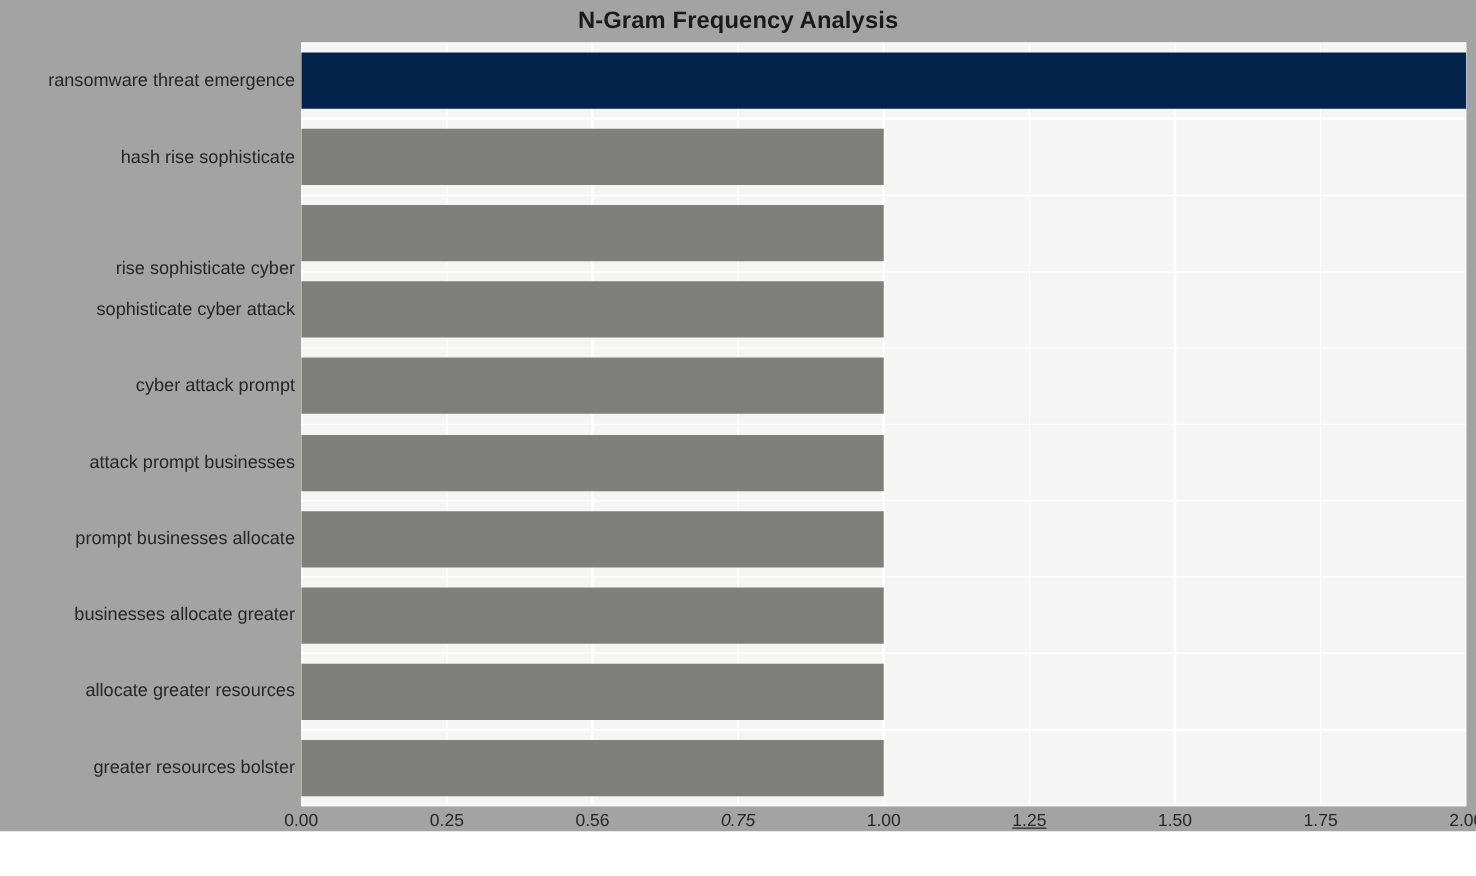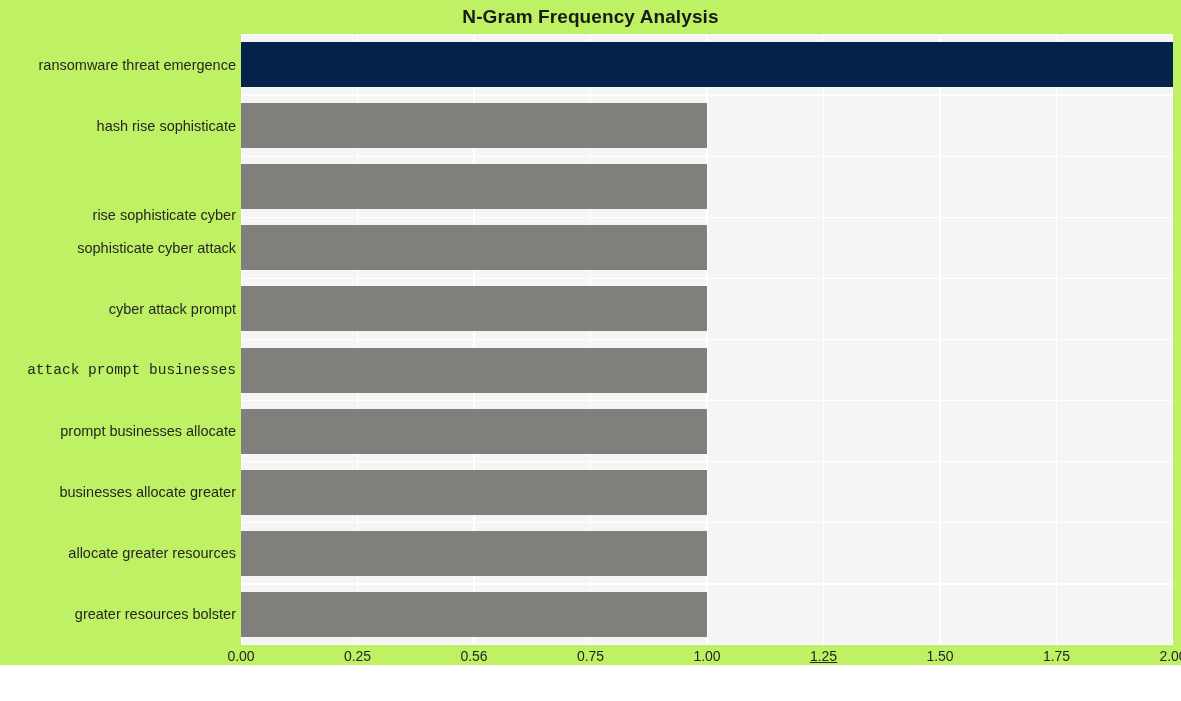--- a/index.html
+++ b/index.html
@@ -11,21 +11,21 @@
     height: 701px;
     background: #ffffff;
     font-family: "Liberation Sans", sans-serif;
     overflow: hidden;
   }
 
   #figure {
     position: relative;
     width: 1181px;
     height: 665px;
-    background: #bef264;
+    background: #a3a3a3;
   }
 
   
   #chart-title {
     position: absolute;
     left: 0;
     top: 6px;
     width: 1181px;
     text-align: center;
     font-size: 19px;
@@ -163,32 +163,32 @@
         <div class="bar" style="top: 557.95px; width: 466px;"></div>
       </div>
   </div>
 
   <div id="y-tick-layer">
       <div class="ytick" style="top: 20.55px;">ransomware threat emergence</div>
       <div class="ytick" style="top: 81.65px;">hash rise sophisticate</div>
       <div class="ytick" style="top: 142.75px; margin-top: 28px;">rise sophisticate cyber</div>
       <div class="ytick" style="top: 203.85px;">sophisticate cyber attack</div>
       <div class="ytick" style="top: 264.95px;">cyber attack prompt</div>
-      <div class="ytick" style="top: 326.05px; font-family: Liberation Mono, monospace;">attack prompt businesses</div>
+      <div class="ytick" style="top: 326.05px;">attack prompt businesses</div>
       <div class="ytick" style="top: 387.15px;">prompt businesses allocate</div>
       <div class="ytick" style="top: 448.25px;">businesses allocate greater</div>
       <div class="ytick" style="top: 570.45px;">greater resources bolster</div>
       <div class="ytick" style="top: 509.35px;">allocate greater resources</div>
     </div>
 
   <div id="x-tick-layer">
       <div class="xtick" style="left: 0px;">0.00</div>
       <div class="xtick" style="left: 116.5px;">0.25</div>
       <div class="xtick" style="left: 233px;">0.56</div>
-      <div class="xtick" style="left: 349.5px;">0.75</div>
+      <div class="xtick" style="left: 349.5px; font-style: italic;">0.75</div>
       <div class="xtick" style="left: 466px;">1.00</div>
       <div class="xtick" style="left: 582.5px; text-decoration: underline;">1.25</div>
       <div class="xtick" style="left: 699px;">1.50</div>
       <div class="xtick" style="left: 815.5px;">1.75</div>
       <div class="xtick" style="left: 932px;">2.00</div>
     </div>
 
   <div id="x-axis-title">Frequency</div>
 
 </div>

